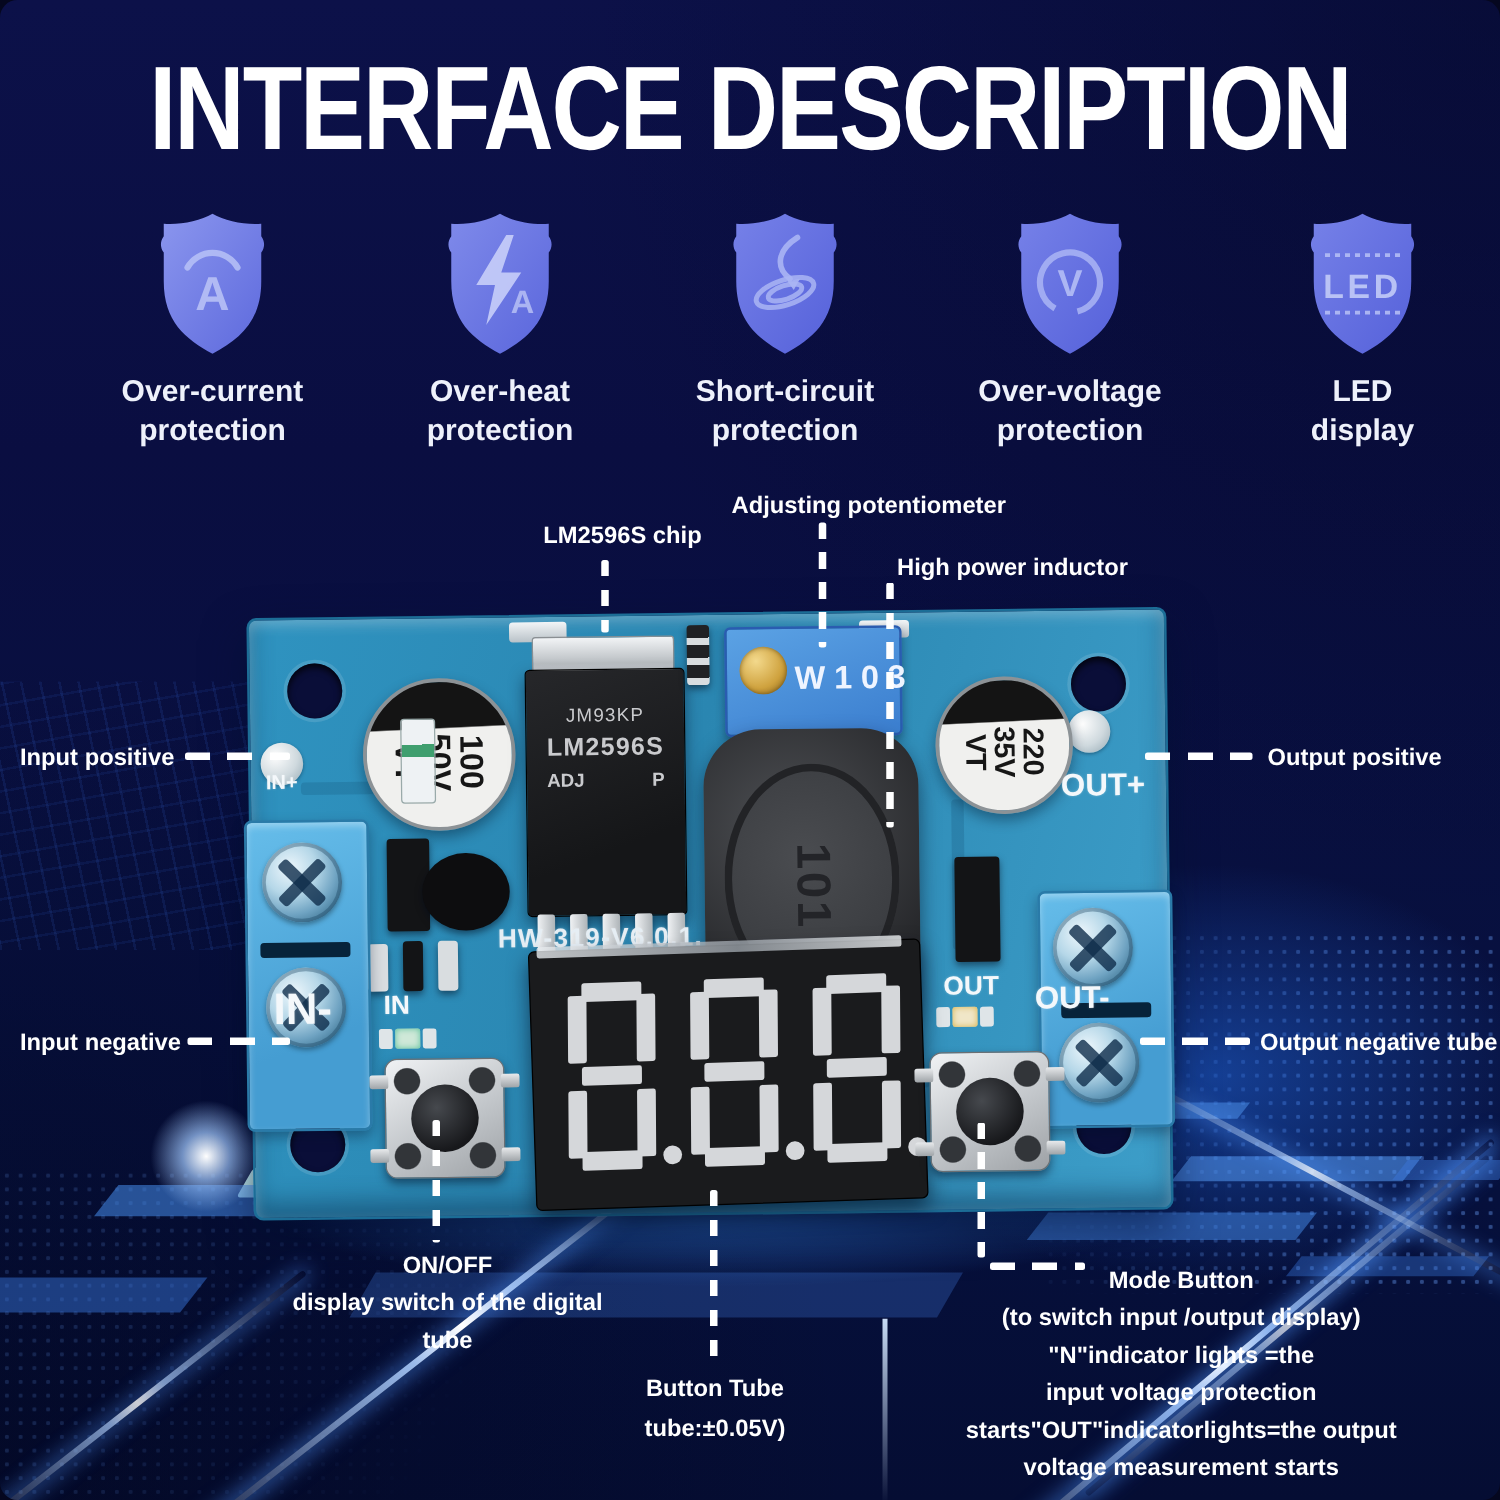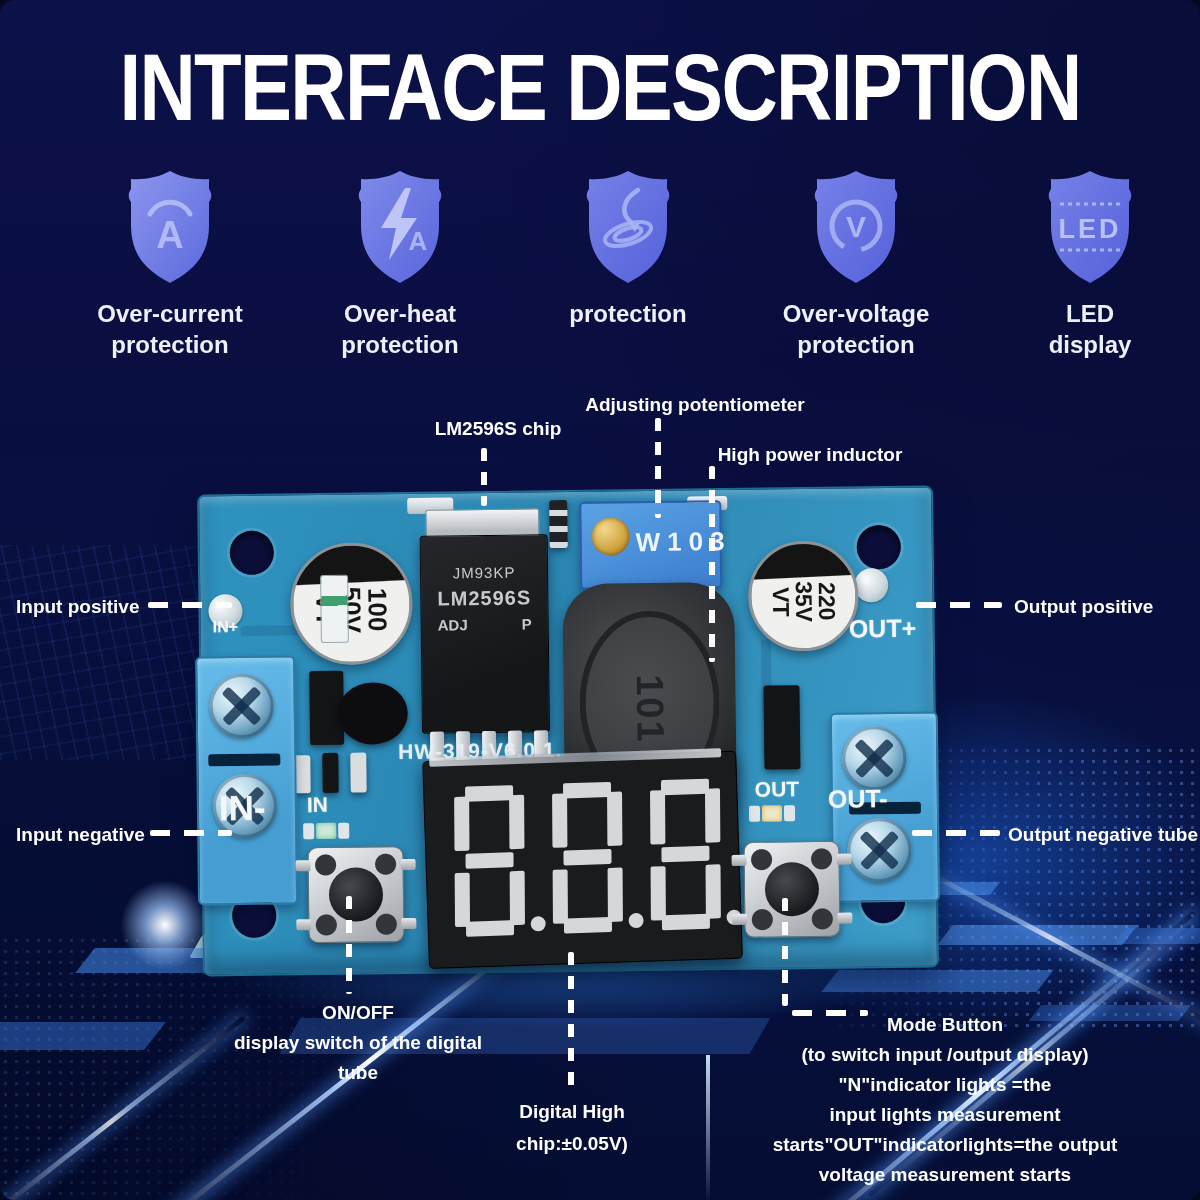--- a/index.html
+++ b/index.html
@@ -189,20 +189,21 @@
         </defs>
       <path d="M52 3C42 9 26 12 13 11L13 21C10 25 10 30 13 34L13 57C13 89 30 103 52 115C74 103 91 89 91 57L91 34C94 30 94 25 91 21L91 11C78 12 62 9 52 3Z" fill="url(#g3)"></path>
       <g transform="rotate(-18 52 66)" stroke="#aab5f4" fill="none" stroke-width="4" opacity=".85">
         <ellipse cx="52" cy="66" rx="24" ry="10"></ellipse>
           <ellipse cx="52" cy="66" rx="14" ry="5.5"></ellipse>
       </g>
       <path d="M62 22C46 32 44 46 56 55" stroke="#aab5f4" stroke-width="4.5" fill="none" stroke-linecap="round" opacity=".9"></path>
       <path d="M54 57l10-2-5 9z" fill="#aab5f4" opacity=".9"></path>
     </svg>
     <div class="flabel">
+      <div>Short-circuit</div>
       <div>protection</div>
     </div>
   </div>
   <div class="feature" style="left:741px;">
     <svg width="104" height="118" viewBox="0 0 104 118">
       <defs>
           <linearGradient id="g4" x1="0" y1="0" x2="1" y2="1">
             <stop offset="0" stop-color="#7681e8"></stop>
             <stop offset="1" stop-color="#5561da"></stop>
           </linearGradient>
@@ -400,26 +401,26 @@
   <div class="co" style="left:1014px;top:592px;">Output positive</div>
   <div class="co" style="left:1008px;top:820px;">Output negative tube</div>
 
   <div class="co ctr" style="left:208px;top:998px;width:300px;">
     <div>ON/OFF</div>
     <div>display switch of the digital</div>
     <div>tube</div>
   </div>
 
   <div class="co ctr" style="left:420px;top:1096px;width:304px;line-height:32px;">
-    <div>Digital High</div>
-    <div>chip:±0.05V)</div>
+    <div>Button Tube</div>
+    <div>tube:±0.05V)</div>
   </div>
 
   <div class="co ctr" style="left:745px;top:1010px;width:400px;font-size:19px;line-height:30px;">
     <div>Mode Button</div>
     <div>(to switch input /output display)</div>
     <div>"N"indicator lights =the</div>
-    <div>input lights measurement</div>
+    <div>input voltage protection</div>
     <div>starts"OUT"indicatorlights=the output</div>
     <div>voltage measurement starts</div>
   </div>
 
 </div>
 
 </body></html>

